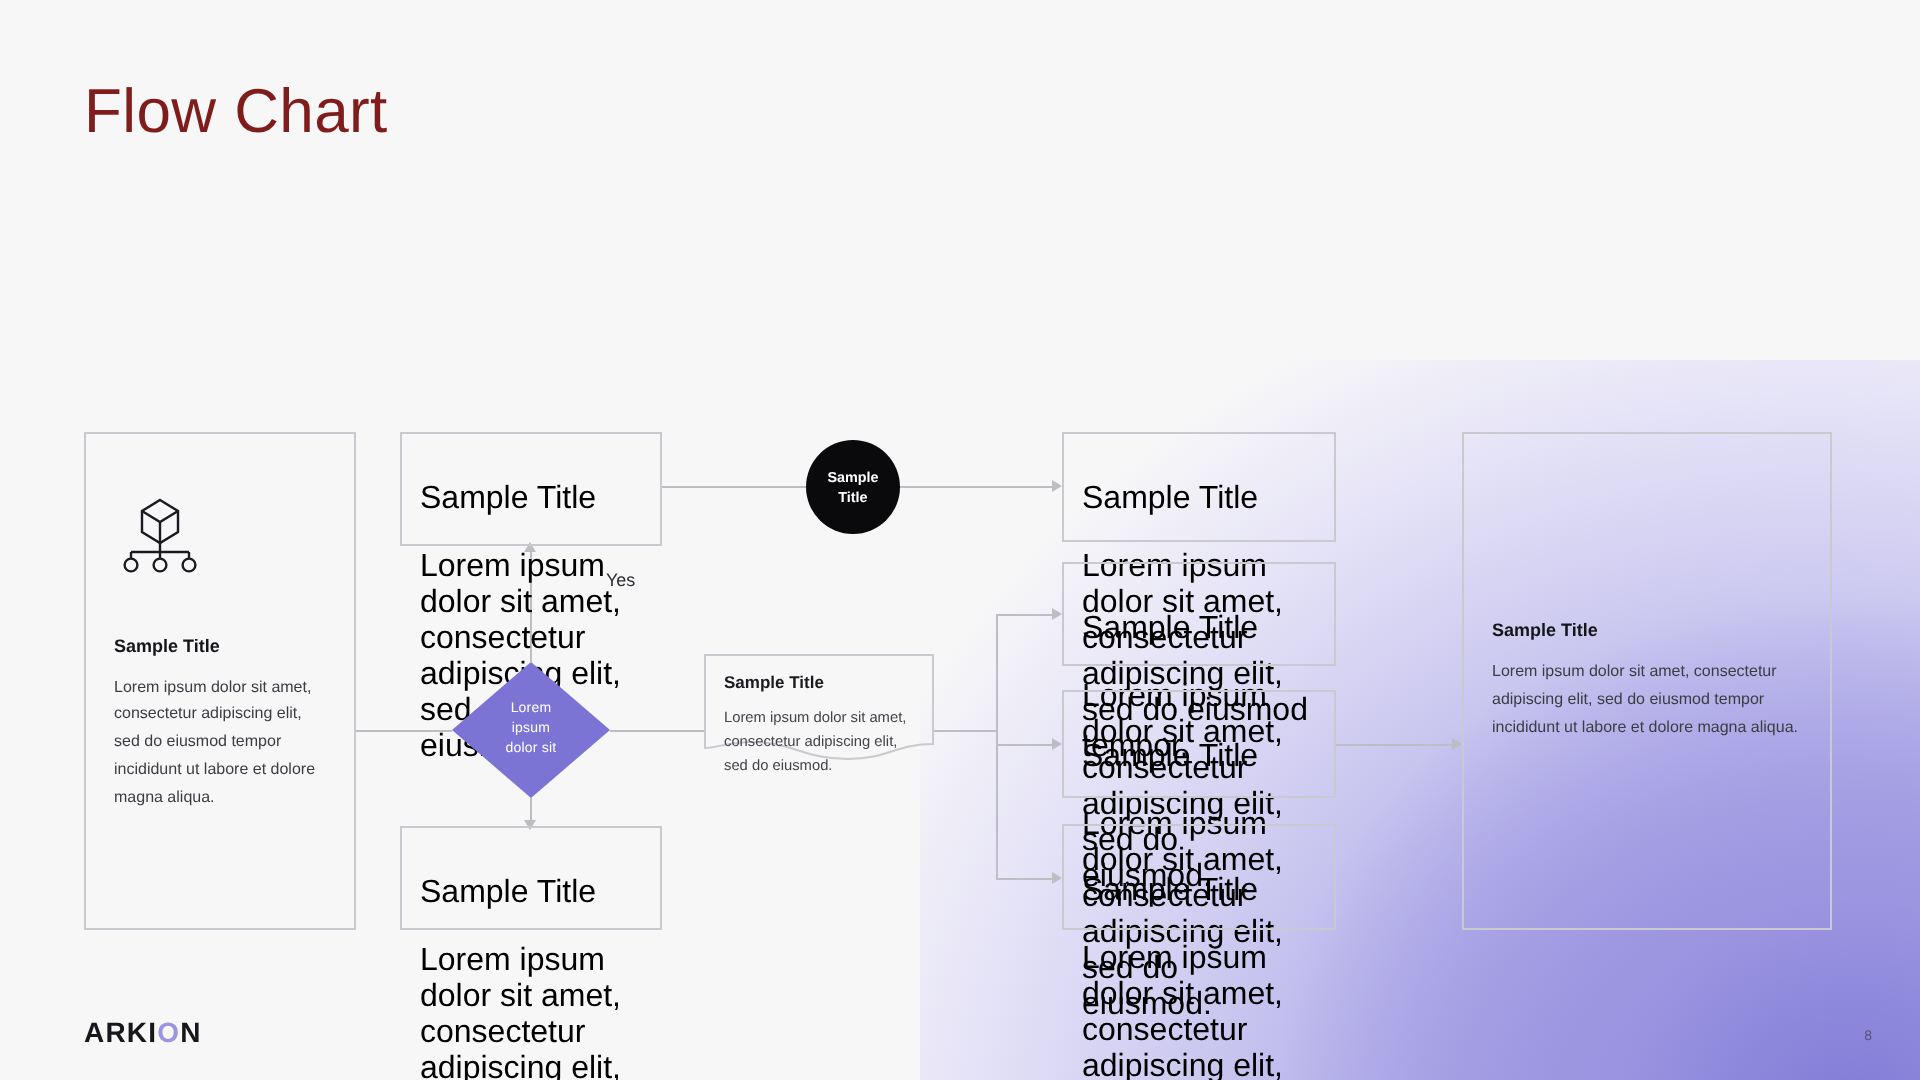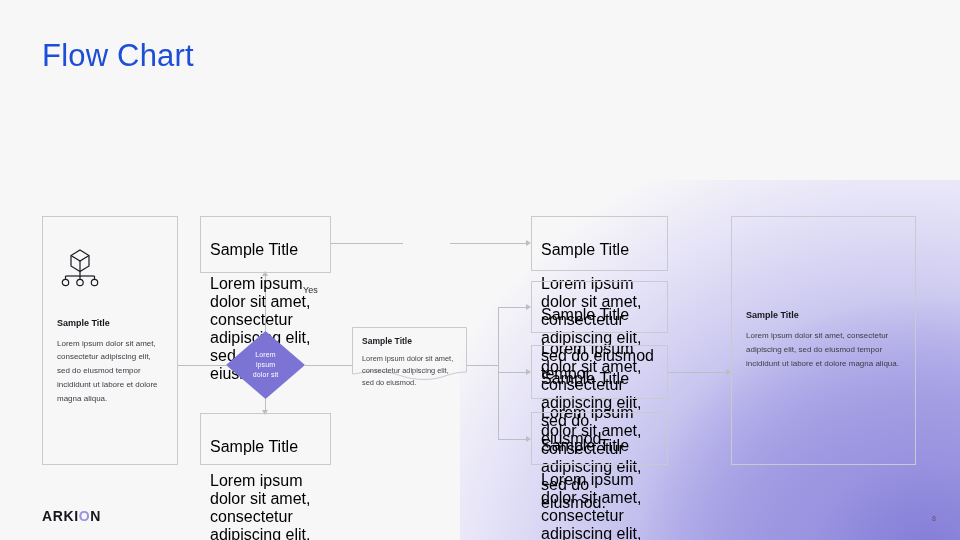--- a/index.html
+++ b/index.html
@@ -26,21 +26,21 @@
     position:absolute;
     right:-40px;bottom:-60px;
     width:360px;height:300px;
     background:radial-gradient(ellipse at 80% 85%, #7f79d6 0%, #9a94e0 30%, rgba(230,228,247,0) 72%);
     opacity:.85;
     pointer-events:none;
   }
 
   .page-title{
     position:absolute;left:42px;top:38px;
-    font-size:31px;font-weight:400;color:#1d4ed8;
+    font-size:31px;font-weight:400;color:#7f1d1d;
     letter-spacing:.2px;
   }
 
   .bigpanel{
     position:absolute;
     border:1px solid #c9c9cf;
     box-sizing:border-box;
     display:flex;flex-direction:column;justify-content:center;
     padding:0 14px;
   }
@@ -179,20 +179,26 @@
   <div class="node-box" style="left:200px;top:216px;width:131px;height:57px;">
     <p class="p-title">Sample Title</p>
     <p class="p-body">Lorem ipsum dolor sit amet, consectetur adipiscing elit, sed do eiusmod.</p>
   </div>
 
   <div class="node-box" style="left:200px;top:413px;width:131px;height:52px;">
     <p class="p-title">Sample Title</p>
     <p class="p-body">Lorem ipsum dolor sit amet, consectetur adipiscing elit, sed do eiusmod.</p>
   </div>
 
+  <div class="circle-node" style="left:403px;top:220px;width:47px;height:47px;">
+    <div>
+      <span>Sample</span><br>
+      <span>Title</span>
+    </div>
+  </div>
 
   <div class="diamond-wrap" style="left:226px;top:331px;width:79px;height:68px;">
     <svg width="79" height="68" viewBox="0 0 79 68">
       <polygon points="39.5,0 79,34 39.5,68 0,34" fill="#7b74d4"></polygon>
     </svg>
     <div class="diamond-label">
       <div>
         <span>Lorem</span><br>
         <span>ipsum</span><br>
         <span>dolor sit</span>

